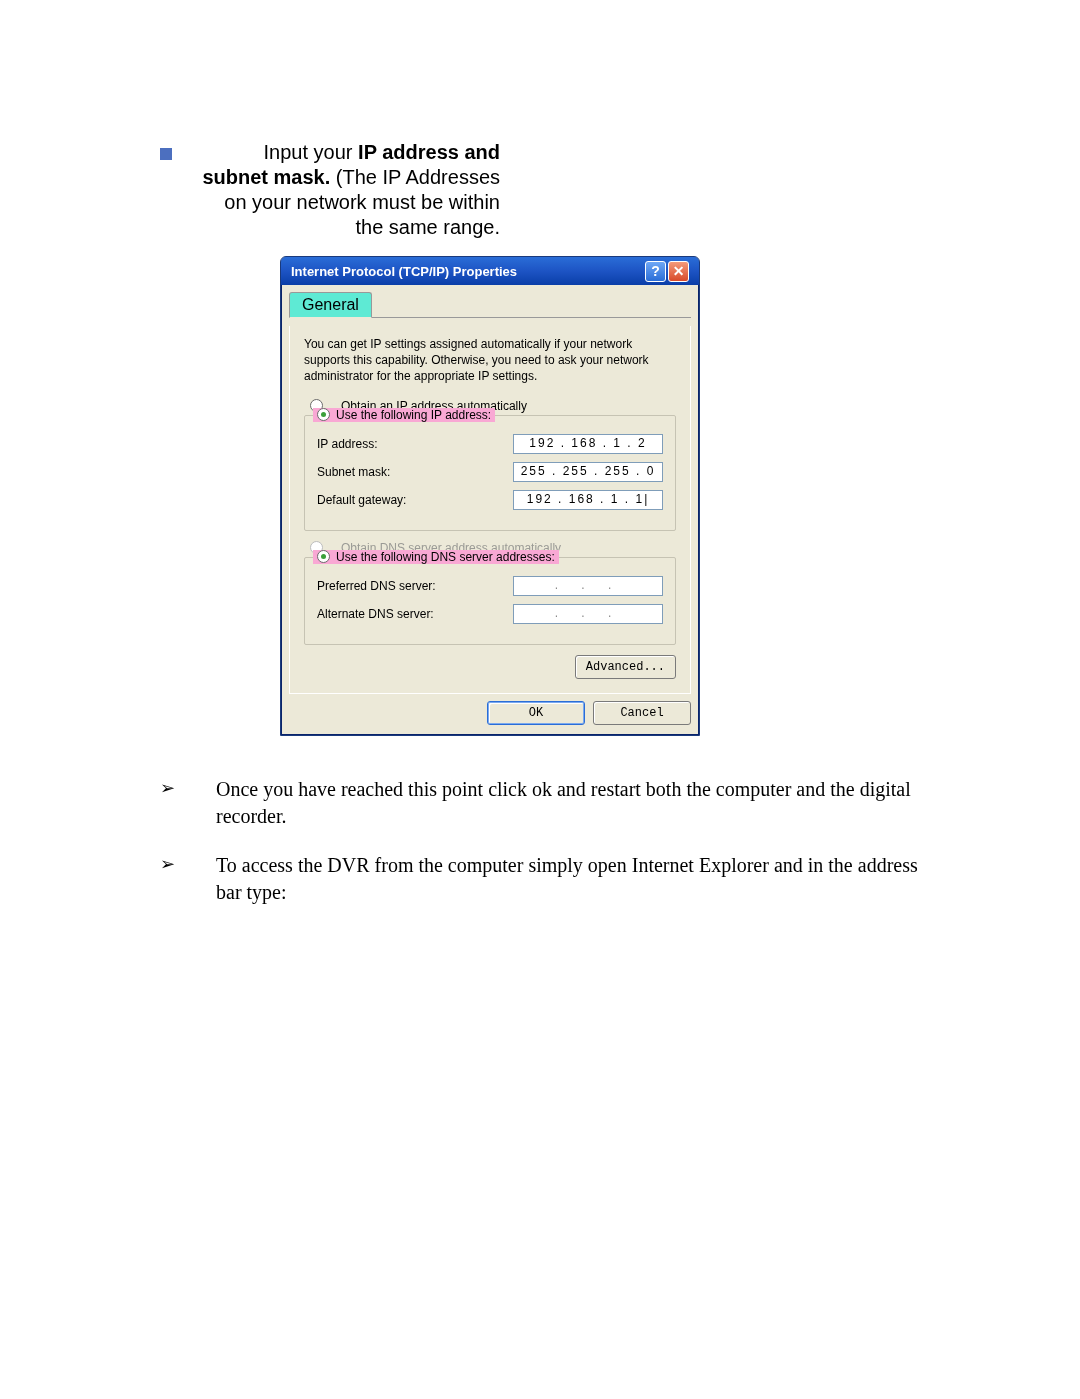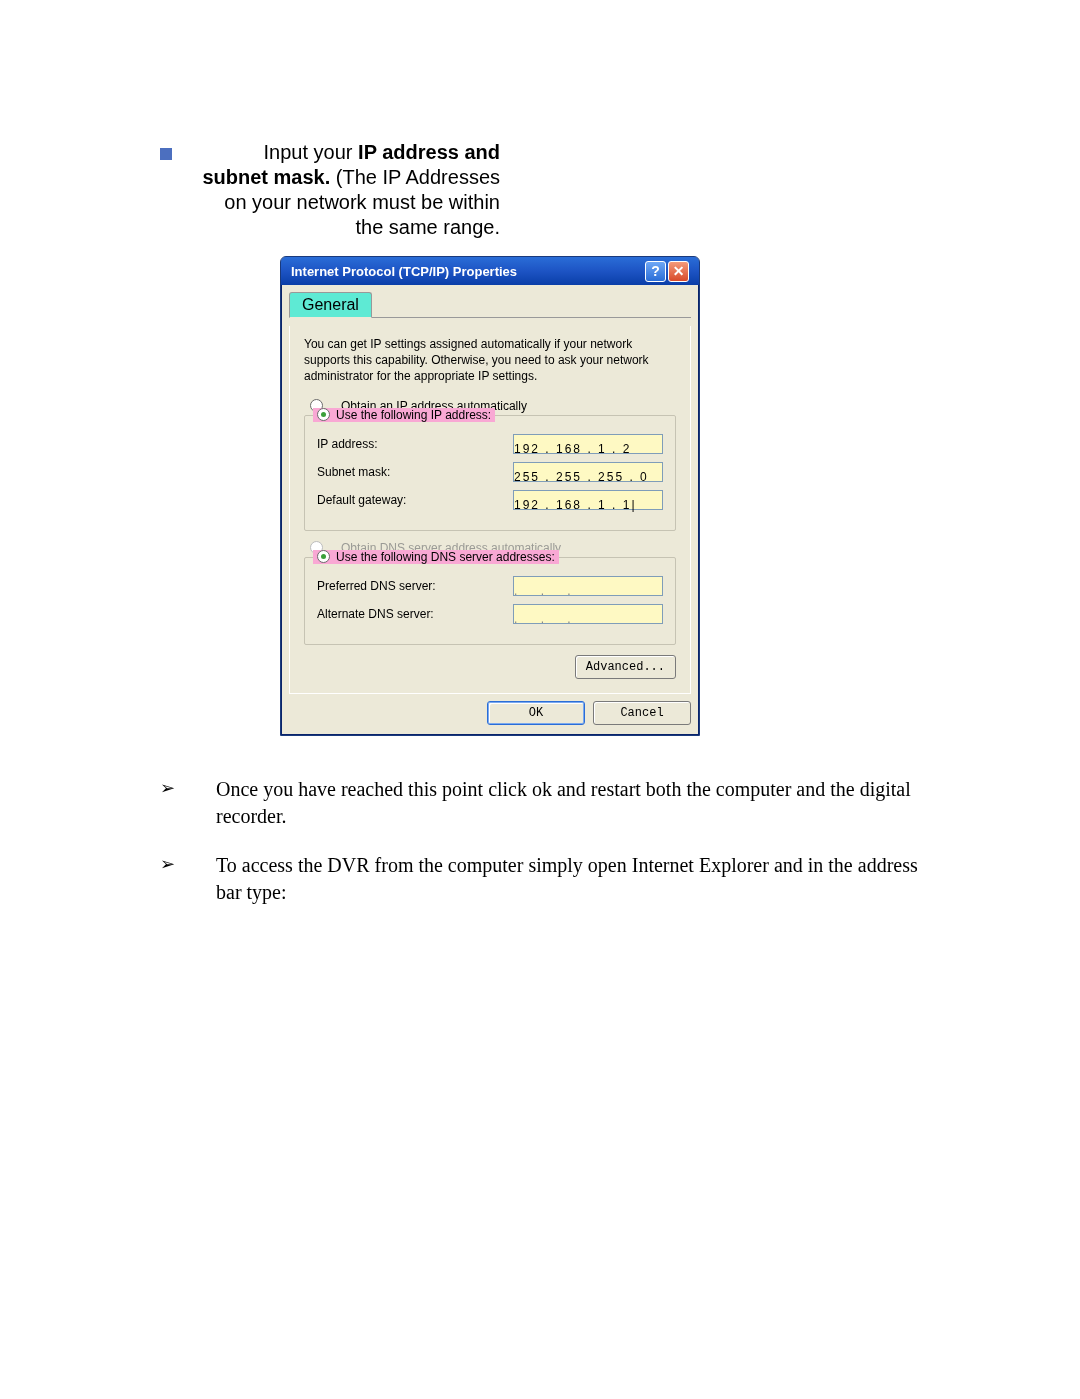--- a/index.html
+++ b/index.html
@@ -141,28 +141,28 @@
     display: flex; align-items: center; gap: 6px;
     font-size: 12px;
   }
   .row {
     display: flex; align-items: center; justify-content: space-between;
     margin: 8px 0;
   }
   .row .lab { font-size: 12px; }
   .ipinput {
     width: 150px; height: 20px;
-    background: #fef9c3;
+    background: #ffffff;
     border: 1px solid #7f9db9;
     font-family: Tahoma, Arial, sans-serif;
     font-size: 12px;
     letter-spacing: 2px;
-    text-align: left;
+    text-align: center;
     box-sizing: border-box;
-    padding-top: 7px;
+    padding-top: 1px;
     color: #000;
   }
   .ipinput.dots { color: #888; letter-spacing: 10px; }
 
   .btnrow { display: flex; justify-content: flex-end; margin-top: 10px; }
   .btn {
     min-width: 76px; height: 22px;
     background: #ece9d8;
     border: 1px solid #7a7a7a;
     border-radius: 3px;

